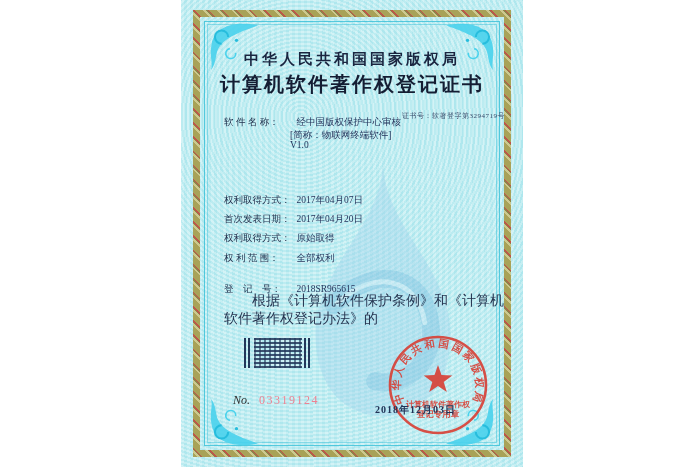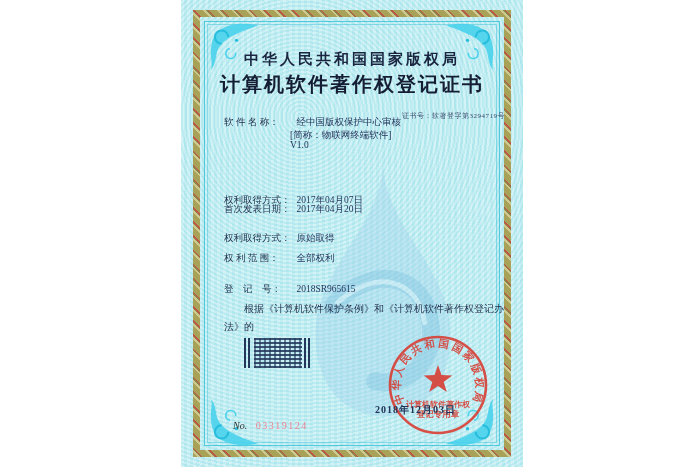--- a/index.html
+++ b/index.html
@@ -36,36 +36,36 @@
     position:absolute;top:71px;left:0;width:100%;text-align:center;
     font-size:20px;font-weight:700;letter-spacing:2px;color:#141d33;
   }
   .certno{
     position:absolute;top:99px;right:18px;font-size:7px;color:#3a4a6a;letter-spacing:.5px;margin-top:12px;
   }
   .row{position:absolute;left:43px;white-space:nowrap;font-size:9.5px;color:#24334f}
   .row .lbl{display:inline-block;width:70px;color:#1f2d4a}
   .row .val{color:#25355c}
   .row.sub{left:109px}
-  .statement{position:absolute;left:43px;top:300px;width:290px;font-size:10px;color:#24334f;line-height:18px}
+  .statement{position:absolute;left:43px;top:292px;width:290px;font-size:14px;color:#24334f;line-height:18px}
   .statement .ln1{text-indent:2em}
   .barcode{position:absolute;left:63px;top:338px;width:68px;height:30px;display:flex;opacity:.92}
   .bc-bars{width:8px;background:repeating-linear-gradient(90deg,#16284e 0 2px,rgba(0,0,0,0) 2px 4px)}
   .bc-matrix{
     flex:1;margin:0 2px;
     background:
       repeating-linear-gradient(0deg, rgba(22,40,78,.85) 0 2px, transparent 2px 4px),
       repeating-linear-gradient(90deg, rgba(22,40,78,.6) 0 2px, transparent 2px 5px);
   }
   .issue-date{
     position:absolute;left:194px;top:403px;font-size:10px;font-weight:700;
     color:#223457;letter-spacing:1px;z-index:3;
   }
   .seal{position:absolute;left:204px;top:332px;width:106px;height:106px;z-index:2;opacity:.88}
-  .serial{position:absolute;left:52px;top:420px;font-size:10px;z-index:1}
+  .serial{position:absolute;left:52px;top:393px;font-size:12px;z-index:1}
   .serial .pfx{color:#2e2e2e;font-style:italic}
   .serial .num{color:#ee8292;letter-spacing:1.5px;margin-left:6px}
 </style>
 </head>
 <body>
 
 <div class="certificate">
 
   <svg class="watermark" viewBox="0 0 160 270">
     <path d="M80,5 C80,70 12,112 12,180 C12,235 44,262 80,262 C116,262 148,235 148,180 C148,112 80,70 80,5 Z" fill="#9fd2ea" opacity="0.7"></path>
@@ -115,21 +115,21 @@
   <div class="row sub" style="top:129px">
     <span class="val">[简称：物联网终端软件]</span>
   </div>
   <div class="row sub" style="top:140px">
     <span class="val">V1.0</span>
   </div>
   <div class="row" style="top:194px">
     <span class="lbl">权利取得方式：</span>
     <span class="val">2017年04月07日</span>
   </div>
-  <div class="row" style="top:203px">
+  <div class="row" style="top:213px">
     <span class="lbl">首次发表日期：</span>
     <span class="val">2017年04月20日</span>
   </div>
   <div class="row" style="top:252px">
     <span class="lbl">权 利 范 围：</span>
     <span class="val">全部权利</span>
   </div>
   <div class="row" style="top:232px">
     <span class="lbl">权利取得方式：</span>
     <span class="val">原始取得</span>

